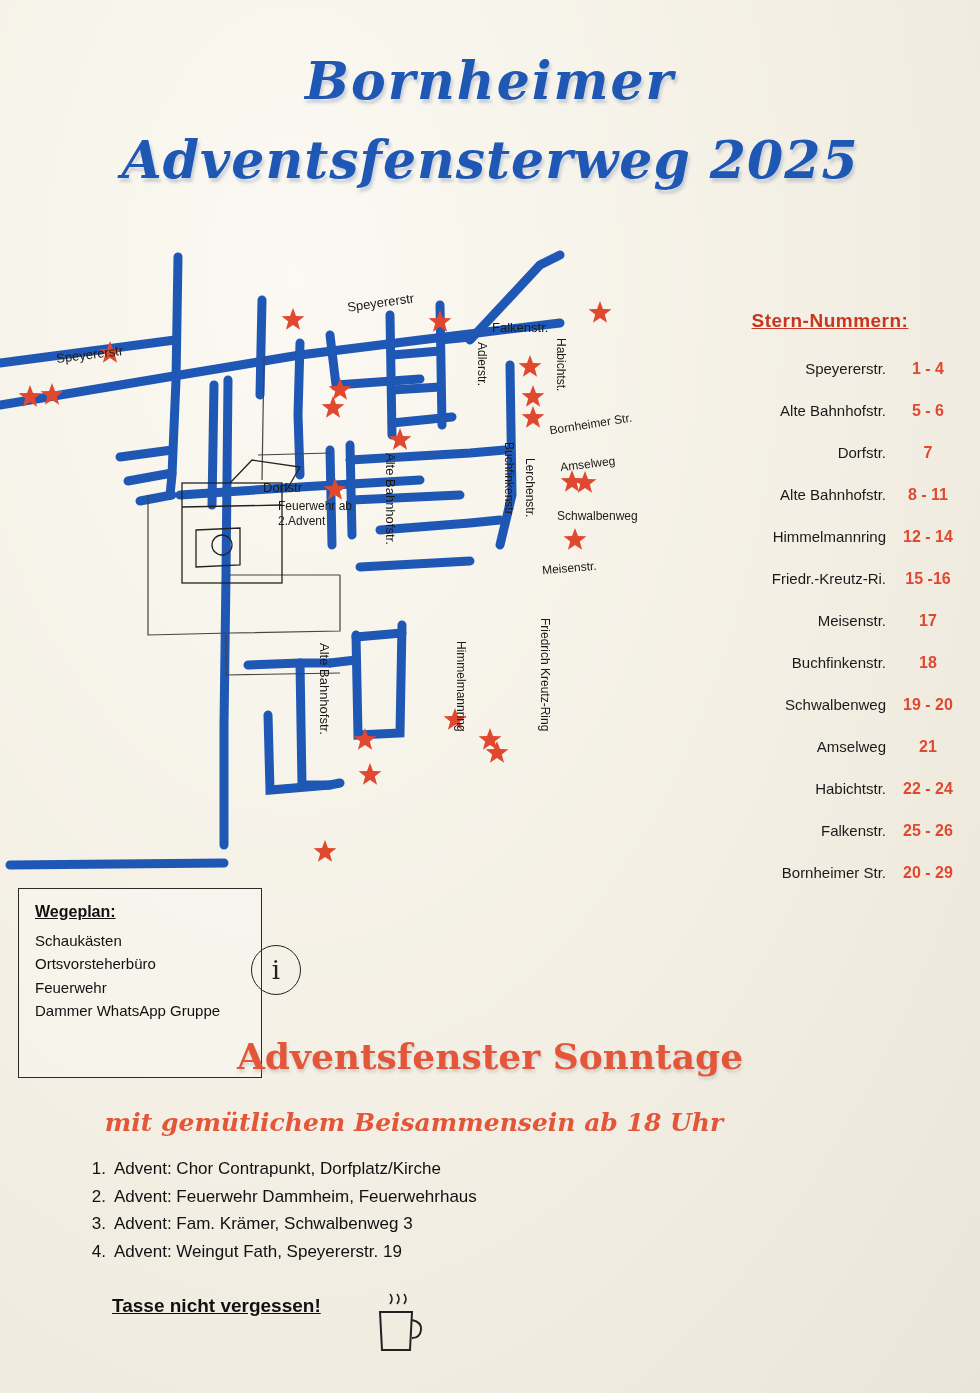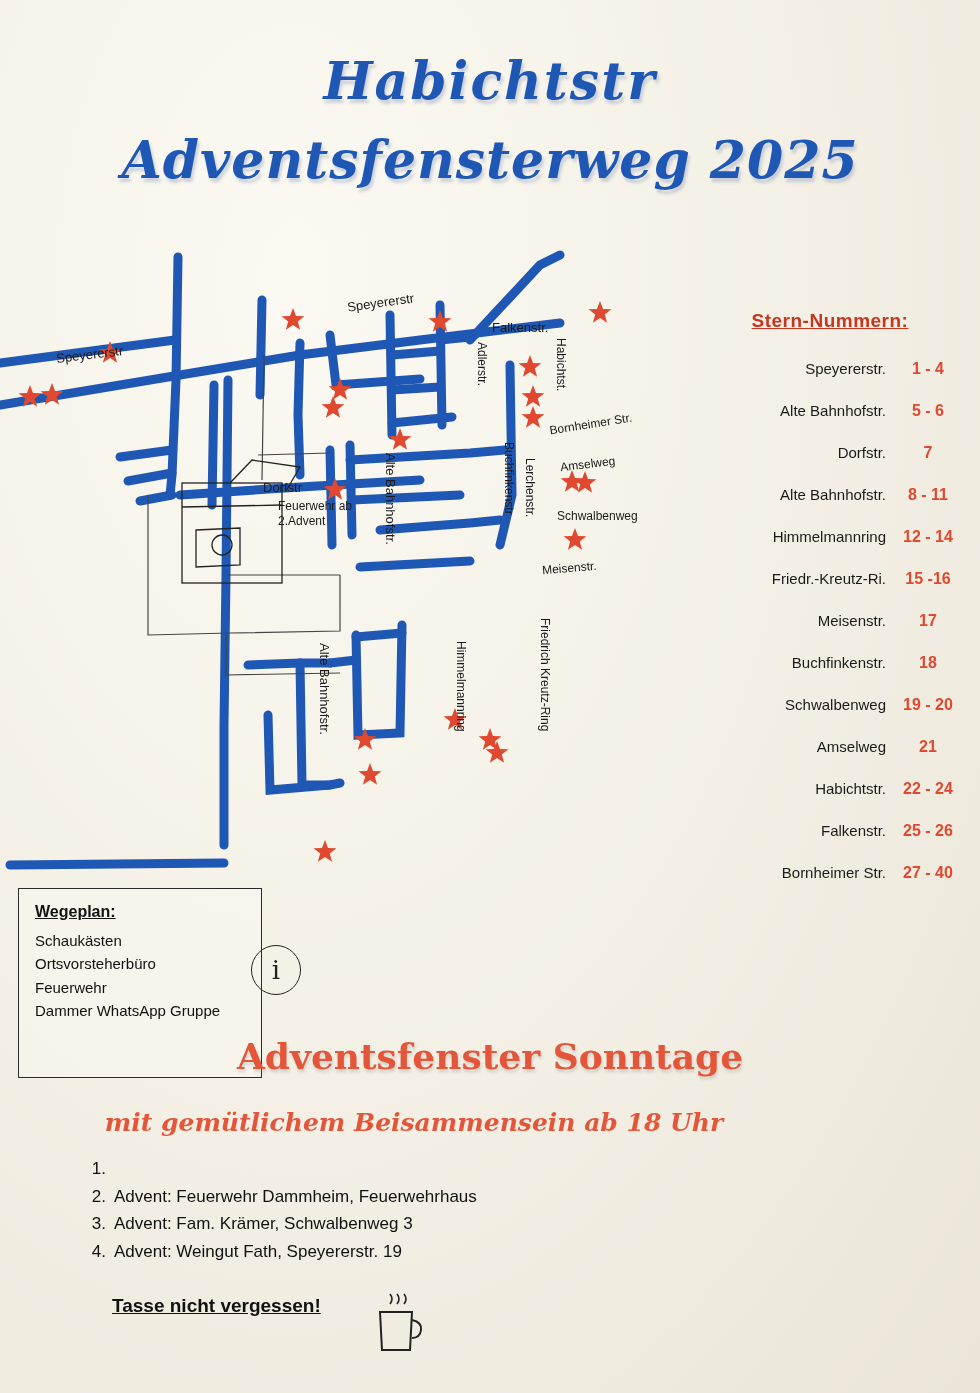--- a/index.html
+++ b/index.html
@@ -199,21 +199,21 @@
     width: 60px;
     height: 70px;
   }
 </style>
 </head>
 <body>
 
 <div class="page">
 
   <div class="title-block">
-    <div class="title-line1">Habichtstr</div>
+    <div class="title-line1">Bornheimer</div>
     <div class="title-line2">Adventsfensterweg 2025</div>
   </div>
 
   <div class="map-area">
     <svg class="map-svg" width="690" height="680" viewBox="0 0 690 680">
       <g stroke="#1f57b5" stroke-width="9" fill="none" stroke-linecap="round">
 
         <path d="M0 160 L180 130 L300 110 L420 95 L560 78"></path>
 
         <path d="M0 118 L175 95"></path>
@@ -388,30 +388,31 @@
     <div class="num-row">
       <span class="num-name">Habichtstr.</span>
       <span class="num-val">22 - 24</span>
     </div>
     <div class="num-row">
       <span class="num-name">Falkenstr.</span>
       <span class="num-val">25 - 26</span>
     </div>
     <div class="num-row">
       <span class="num-name">Bornheimer Str.</span>
-      <span class="num-val">27 - 40</span>
+      <span class="num-val">20 - 29</span>
     </div>
   </div>
 
   <div class="sundays-title">Adventsfenster Sonntage</div>
   <div class="sundays-sub">mit gemütlichem Beisammensein ab 18 Uhr</div>
 
   <div class="advent-list">
     <div class="advent-item">
       <span class="advent-num">1.</span>
+      <span>Advent: Chor Contrapunkt, Dorfplatz/Kirche</span>
     </div>
     <div class="advent-item">
       <span class="advent-num">2.</span>
       <span>Advent: Feuerwehr Dammheim, Feuerwehrhaus</span>
     </div>
     <div class="advent-item">
       <span class="advent-num">3.</span>
       <span>Advent: Fam. Krämer, Schwalbenweg 3</span>
     </div>
     <div class="advent-item">

